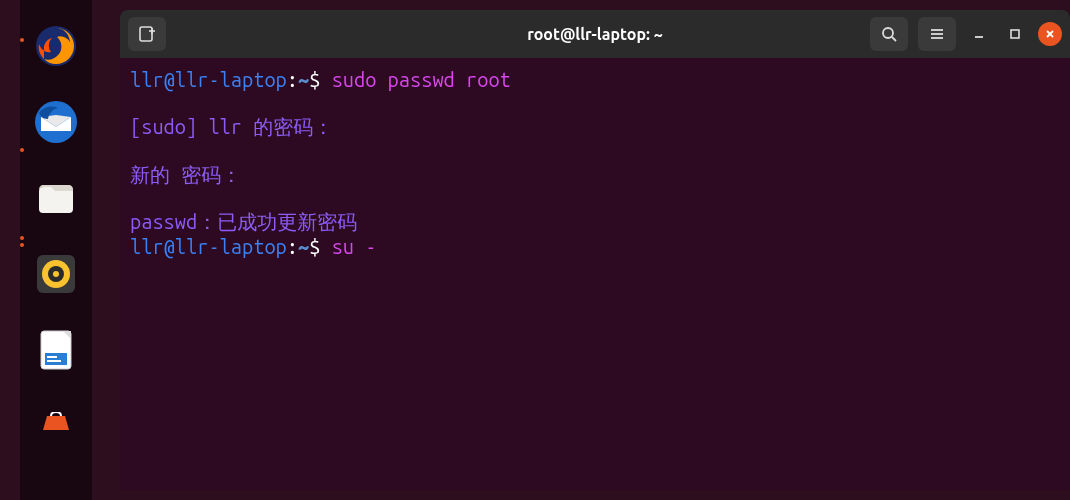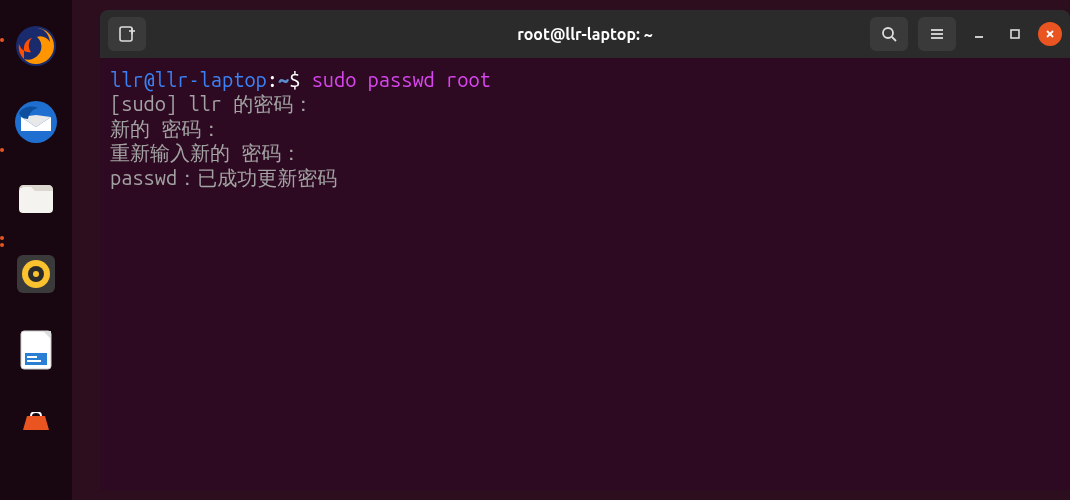--- a/index.html
+++ b/index.html
@@ -8,20 +8,21 @@
   height: 500px;
   background: #2c0e1e;
   font-family: "Ubuntu Mono", "DejaVu Sans Mono", monospace;
   overflow: hidden;
   position: relative;
 }
 .desktop {
   display: flex;
   width: 100%;
   height: 100%;
+  padding-left: 20px;
 }
 .dock {
   width: 72px;
   height: 100%;
   background: rgba(0,0,0,0.45);
   display: flex;
   flex-direction: column;
   align-items: center;
   padding-top: 20px;
   gap: 24px;
@@ -109,21 +110,21 @@
   padding: 10px 10px;
   font-size: 20px;
   line-height: 1.22;
   color: #eee;
   font-family: "Ubuntu Mono", "DejaVu Sans Mono", monospace;
 }
 .prompt-user { color: #3b82f6; font-weight: normal; }
 .prompt-path { color: #5a8ecf; font-weight: bold; }
 .prompt-sym { color: #fff; }
 .cmd { color: #d946ef; }
-.out { color: #a3a3a3; }
+.out { color: #8b5cf6; margin-top: 23px; }
 .cursor {
   display: inline-block;
   width: 11px;
   height: 20px;
   background: #fff;
   vertical-align: text-bottom;
   margin-left: 2px;
 }
 </style>
 </head>
@@ -227,17 +228,17 @@
             <line x1="9" y1="3" x2="3" y2="9"></line>
           </svg>
         </div>
       </div>
     </div>
 
     <div class="terminal" id="term">
         <div><span class="prompt-user">llr@llr-laptop</span><span class="prompt-sym">:</span><span class="prompt-path">~</span><span class="prompt-sym">$ </span><span class="cmd">sudo   passwd  root</span></div>
         <div class="out">[sudo] llr 的密码：</div>
         <div class="out">新的 密码：</div>
-        <div class="out">重新输入新的 密码：</div>
         <div class="out">passwd：已成功更新密码</div>
+        <div><span class="prompt-user">llr@llr-laptop</span><span class="prompt-sym">:</span><span class="prompt-path">~</span><span class="prompt-sym">$ </span><span class="cmd">su -</span></div>
       </div>
   </div>
 </div>
 
 </body></html>

